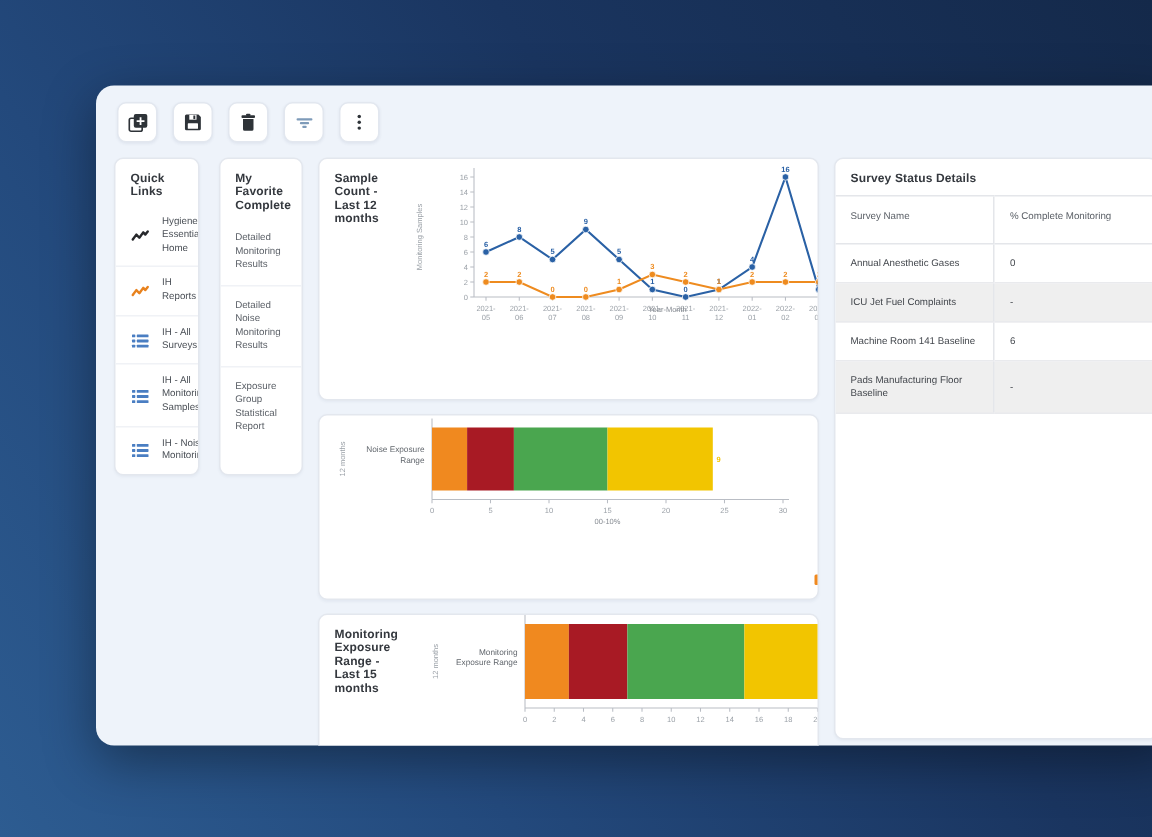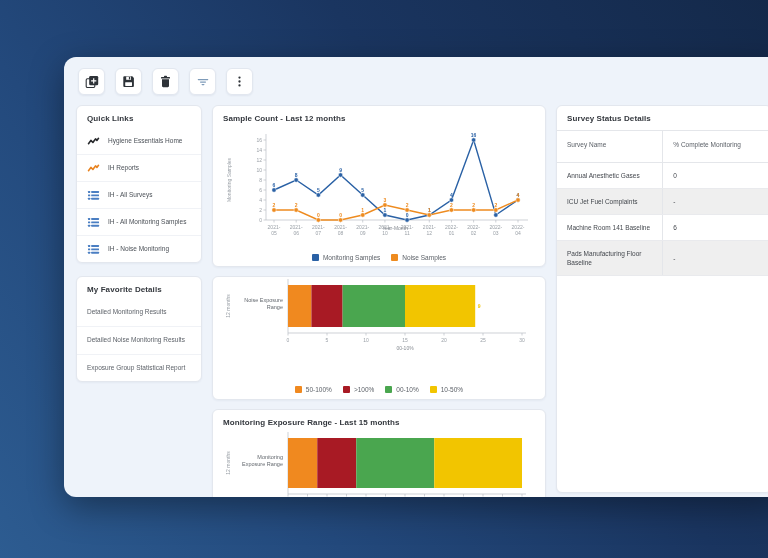--- a/index.html
+++ b/index.html
@@ -18,37 +18,37 @@
   
   .toolbar { display:flex; gap:10px; margin:2px 2px 10px; }
   .tb-btn {
     width:27px; height:27px; background:#fff; border:1px solid #e2e7ef; border-radius:6px;
     display:flex; align-items:center; justify-content:center; cursor:pointer;
     box-shadow:0 1px 2px rgba(40,60,100,.07);
   }
   .tb-btn svg { display:block; }
   
   .content { display:flex; gap:10px; align-items:flex-start; }
-  .col-left { width:126px; display:flex; flex-direction:column; gap:13px; }
+  .col-left { width:126px; display:flex; flex-direction:row; gap:13px; }
   .col-mid  { width:334px; display:flex; flex-direction:column; gap:9px; }
   .col-right{ flex:1; min-width:0; }
   .panel {
     background:#fff; border:1px solid #e3e7ee; border-radius:6px;
     box-shadow:0 1px 2px rgba(40,60,100,.05); overflow:hidden;
   }
   .panel-title { font-size:8px; font-weight:bold; color:#34383e; padding:8px 10px 5px; letter-spacing:.1px; }
   
   .ql-item { display:flex; align-items:center; gap:8px; padding:7px 10px; border-top:1px solid #f0f2f6; cursor:pointer; }
   .ql-item:first-child { border-top:none; }
   .ql-icon { width:13px; flex:none; display:flex; }
   .ql-label { font-size:6.5px; color:#4b5057; line-height:1.35; }
   .fav-item { padding:9px 10px; border-top:1px solid #f0f2f6; font-size:6.5px; color:#5d6269; line-height:1.35; cursor:pointer; }
   .fav-item:first-child { border-top:none; }
   
-  .chart-panel { display:flex; flex-direction:column; }
+  .chart-panel { display:flex; flex-direction:row; }
   #panel-line { height:162px; }
   #panel-noise { height:124px; }
   #panel-monitoring { height:96px; flex:none; }
   .chart-box { padding:0 9px; }
   .legend { display:flex; justify-content:center; gap:11px; margin:auto 0 6px; }
   .legend-item { display:flex; align-items:center; gap:4px; font-size:6.5px; color:#5a5f66; }
   .legend-swatch { width:7px; height:7px; border-radius:1px; flex:none; }
   
   .tick   { font-size:5px; fill:#9aa0a7; font-family:"Liberation Sans",sans-serif; }
   .axlab  { font-size:5px; fill:#868b92; font-family:"Liberation Sans",sans-serif; }
@@ -168,21 +168,21 @@
                   <rect x="3.7" y="5.4" width="7.8" height="1.9" rx="0.4" fill="#4a7ec2"></rect>
                   <rect x="0.5" y="8.8" width="2.2" height="1.9" rx="0.4" fill="#4a7ec2"></rect>
                   <rect x="3.7" y="8.8" width="7.8" height="1.9" rx="0.4" fill="#4a7ec2"></rect>
                 </svg>
               </span>
     <span class="ql-label">IH - Noise Monitoring</span>
   </div>
 </div>
       </section>
       <section class="panel">
-        <div class="panel-title">My Favorite Details</div>
+        <div class="panel-title">My Favorite Complete</div>
         <div id="favorites-list">
   <div class="fav-item">
     <span>Detailed Monitoring Results</span>
   </div>
 
   <div class="fav-item">
     <span>Detailed Noise Monitoring Results</span>
   </div>
 
   <div class="fav-item">

